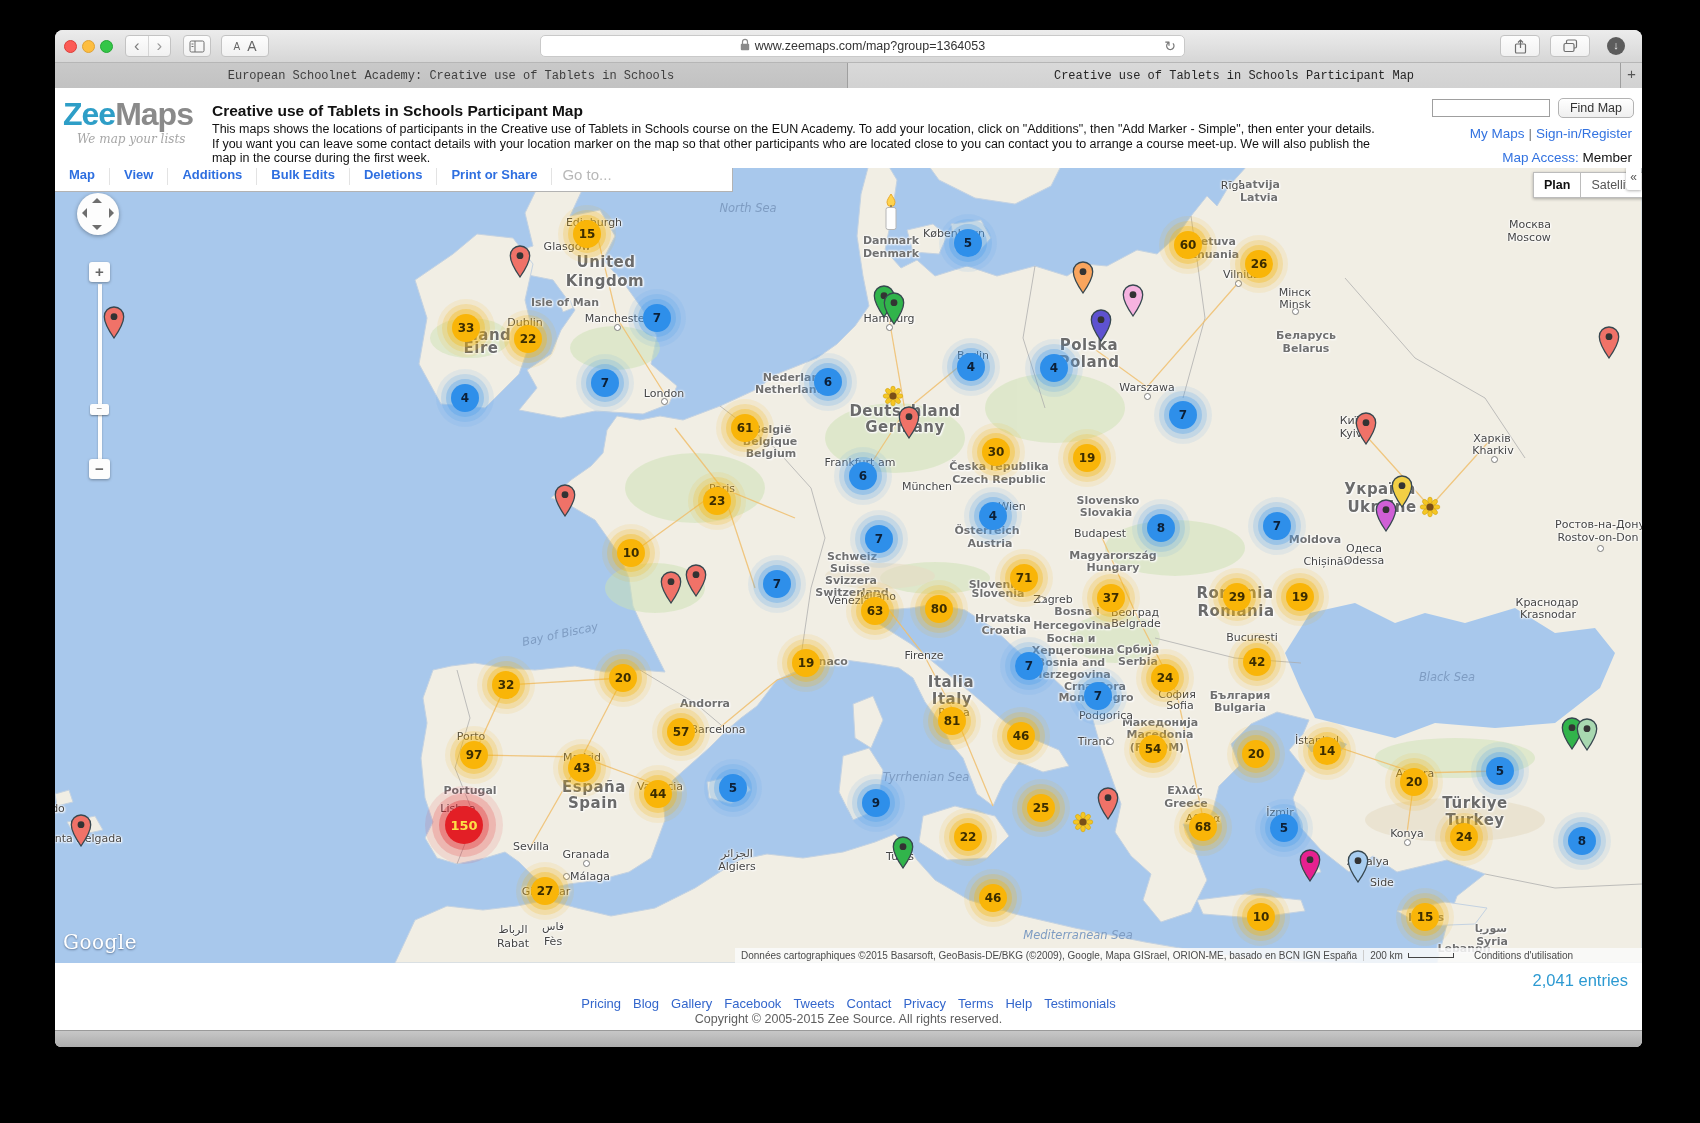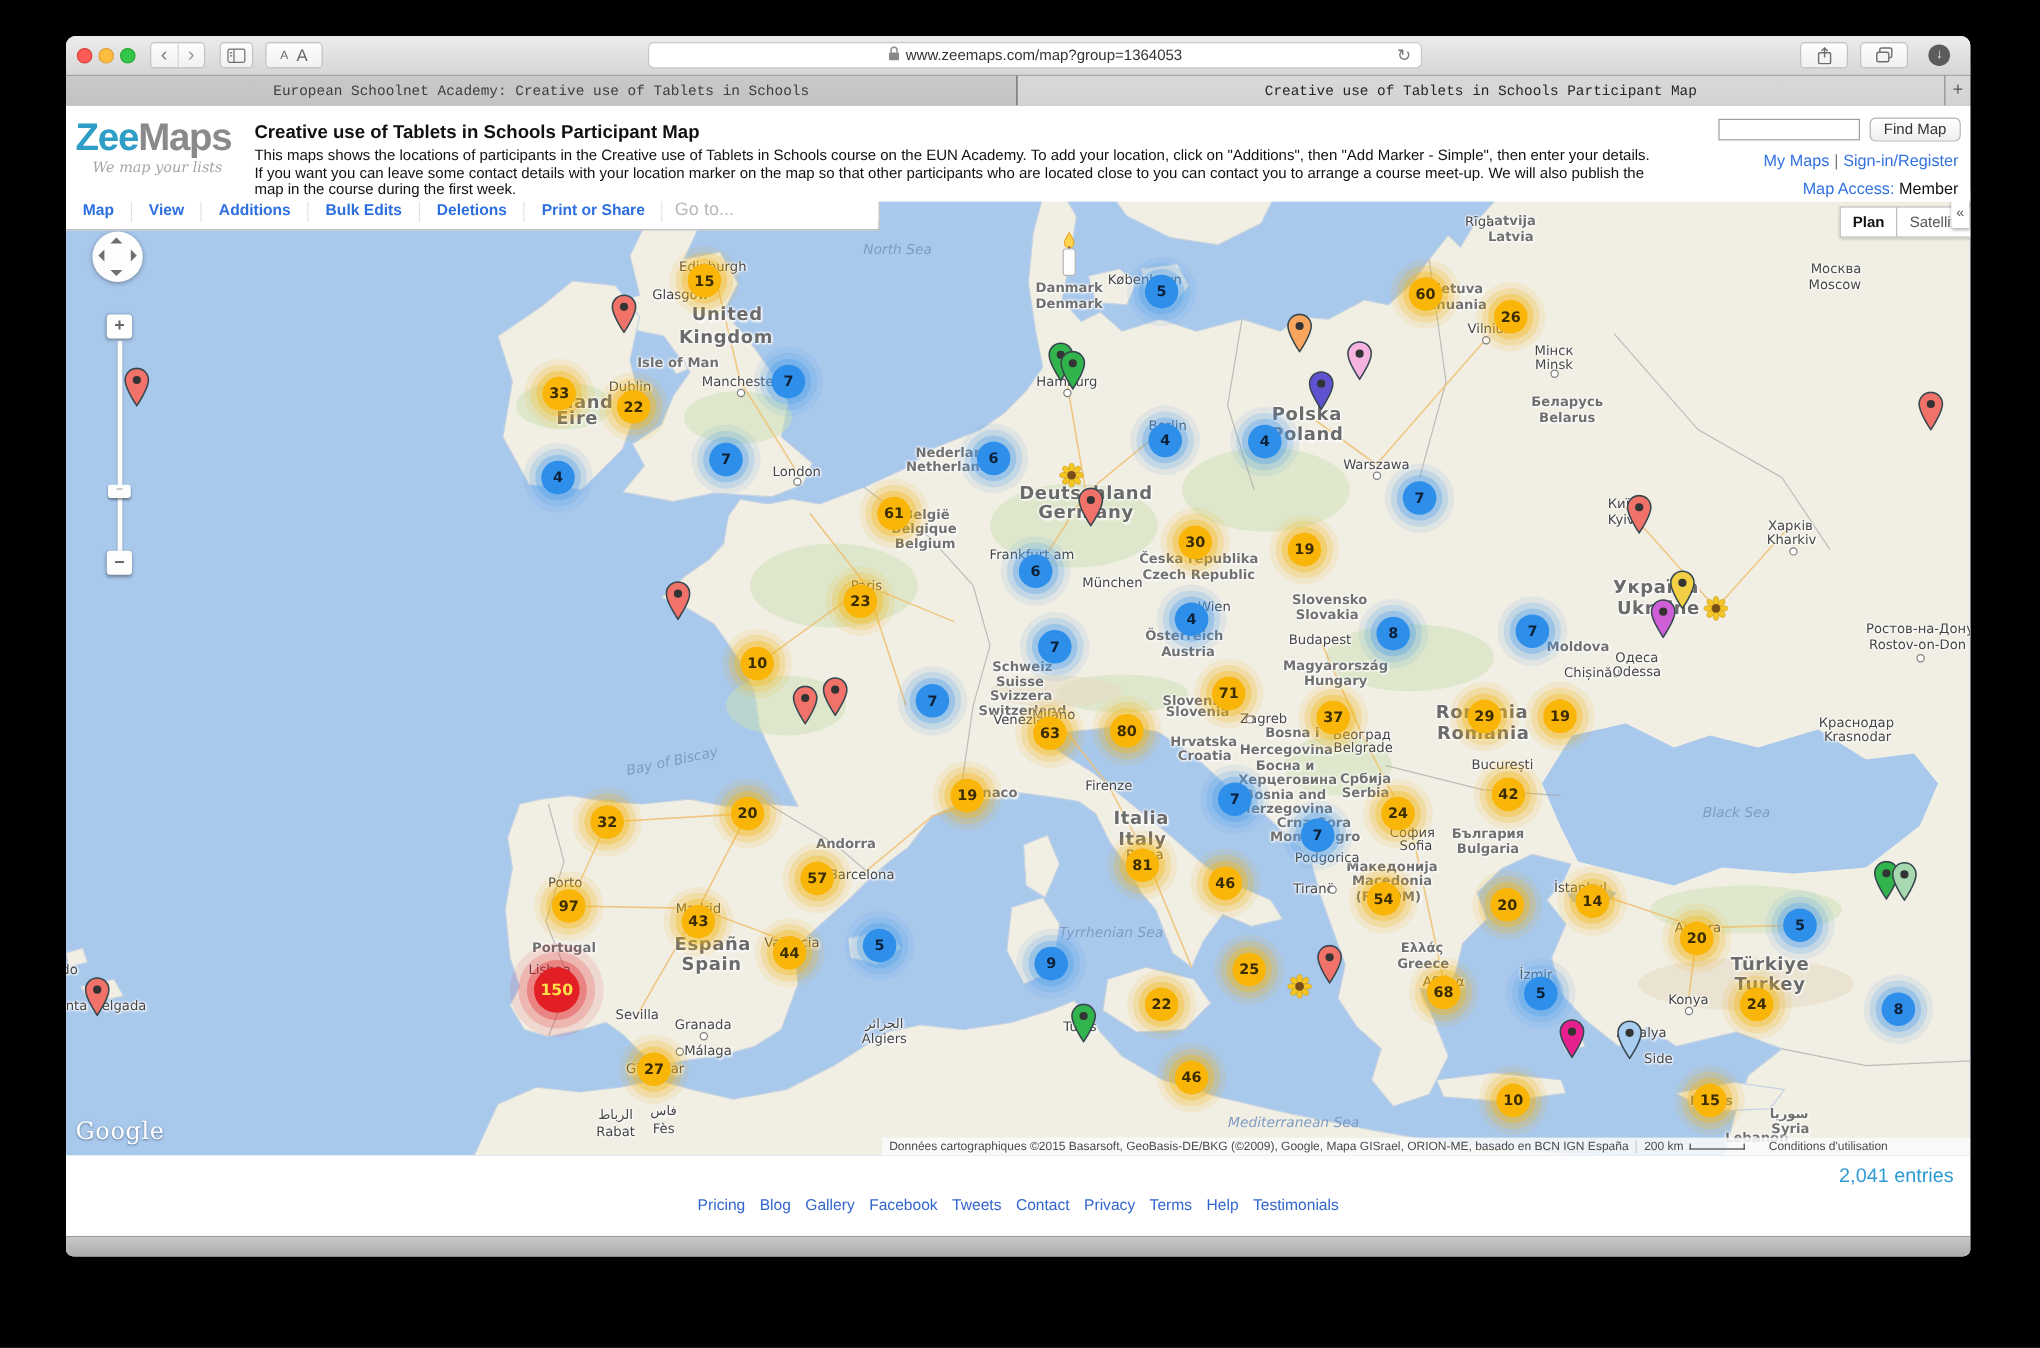--- a/index.html
+++ b/index.html
@@ -665,20 +665,21 @@
         <span>200 km</span>
         <span class="scalebar"></span>
       </span>
       <span class="terms">Conditions d'utilisation</span>
     </div>
   </div>
 
   <div class="bottomarea">
     <div class="entries">2,041 entries</div>
     <div class="flinks" id="footer-links"><a href="#">Pricing</a><a href="#">Blog</a><a href="#">Gallery</a><a href="#">Facebook</a><a href="#">Tweets</a><a href="#">Contact</a><a href="#">Privacy</a><a href="#">Terms</a><a href="#">Help</a><a href="#">Testimonials</a></div>
+    <div class="copyr">Copyright © 2005-2015 Zee Source. All rights reserved.</div>
   </div>
   <div class="graybar"></div>
 <div class="menubar">
       <span class="menu-item">Map</span>
       <span class="menu-item">View</span>
       <span class="menu-item">Additions</span>
       <span class="menu-item">Bulk Edits</span>
       <span class="menu-item">Deletions</span>
       <span class="menu-item">Print or Share</span>
       <input class="goto" placeholder="Go to..." style="">

